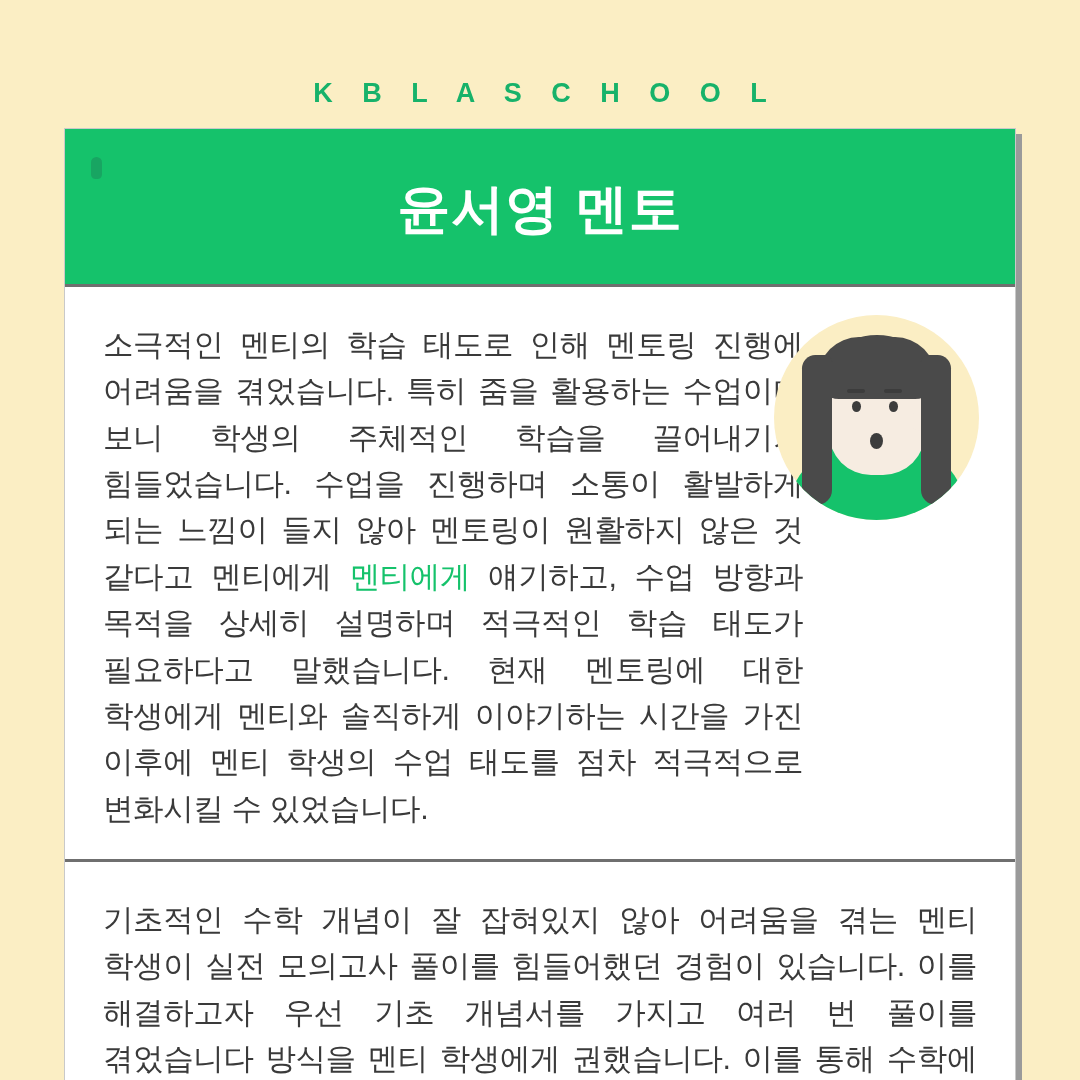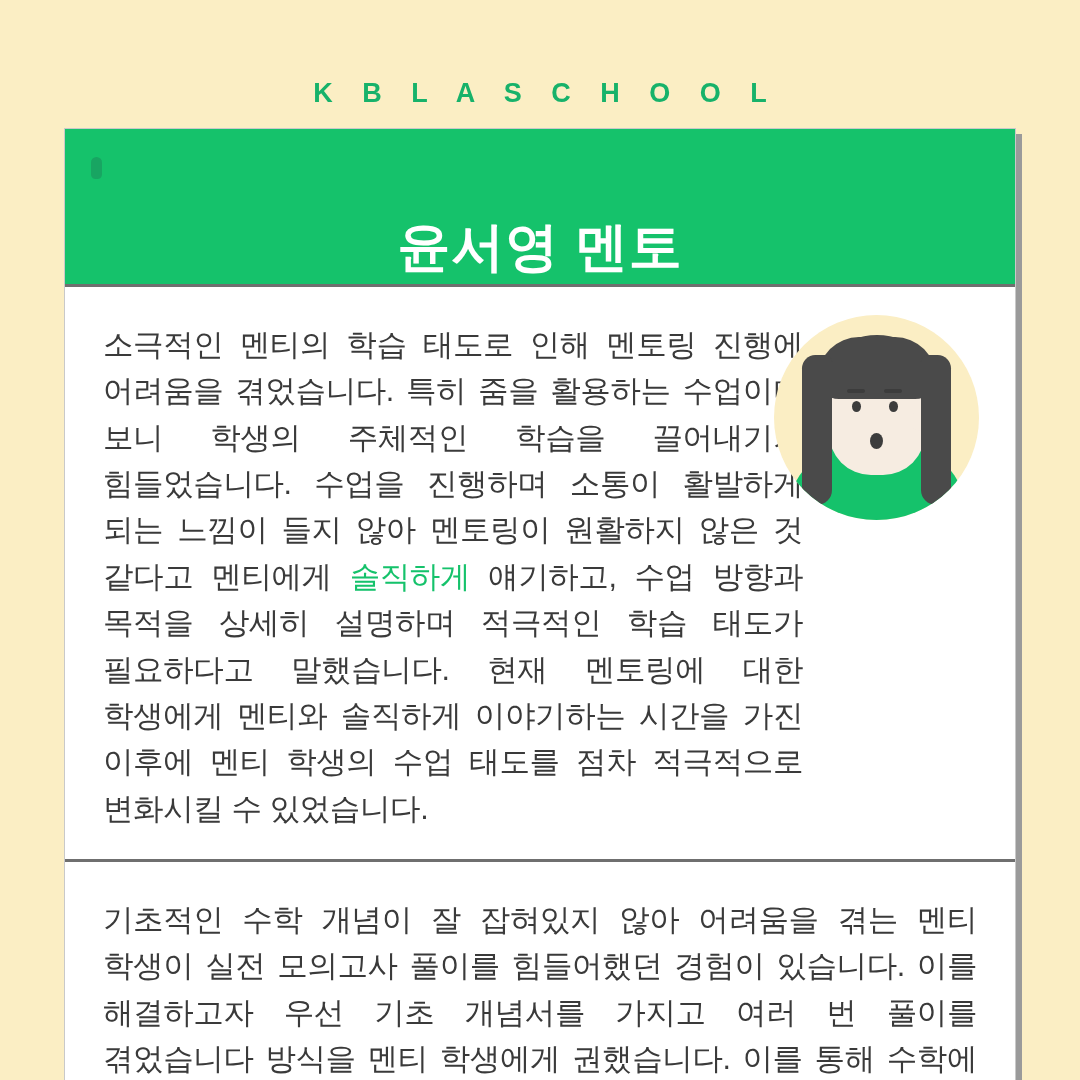--- a/index.html
+++ b/index.html
@@ -36,21 +36,21 @@
     background: #ffffff;
     box-shadow: 6px 6px 0 0 #9a9a9a;
     border: 1px solid #c9c9c9;
     box-sizing: border-box;
   }
   .card-header {
     position: relative;
     background: #15c26b;
     height: 155px;
     display: flex;
-    align-items: flex-end;
+    align-items: center;
     justify-content: center;
   }
   .card-title {
     color: #ffffff;
     font-size: 53px;
     font-weight: bold;
     letter-spacing: 1px;
     margin: 0;
     padding-top: 6px;
   }
@@ -232,21 +232,21 @@
         <div class="av-ear"></div>
         <div class="av-hair-front"></div>
         <div class="av-hair-side-l"></div>
         <div class="av-hair-side-r"></div>
         <div class="av-brow-l"></div>
         <div class="av-brow-r"></div>
         <div class="av-eye-l"></div>
         <div class="av-eye-r"></div>
         <div class="av-mouth"></div>
       </div>
-      <p class="para"><span>소극적인 멘티의 학습 태도로 인해 멘토링 진행에 어려움을 겪었습니다. 특히 줌을 활용하는 수업이다 보니 학생의 주체적인 학습을 끌어내기가 힘들었습니다. 수업을 진행하며 소통이 활발하게 되는 느낌이 들지 않아 멘토링이 원활하지 않은 것 같다고 멘티에게 </span><span class="highlight">솔직하게</span><span> 얘기하고, 수업 방향과 목적을 상세히 설명하며 적극적인 학습 태도가 필요하다고 말했습니다. 현재 멘토링에 대한 학생에게 멘티와 솔직하게 이야기하는 시간을 가진 이후에 멘티 학생의 수업 태도를 점차 적극적으로 변화시킬 수 있었습니다.</span></p>
+      <p class="para"><span>소극적인 멘티의 학습 태도로 인해 멘토링 진행에 어려움을 겪었습니다. 특히 줌을 활용하는 수업이다 보니 학생의 주체적인 학습을 끌어내기가 힘들었습니다. 수업을 진행하며 소통이 활발하게 되는 느낌이 들지 않아 멘토링이 원활하지 않은 것 같다고 멘티에게 </span><span class="highlight">멘티에게</span><span> 얘기하고, 수업 방향과 목적을 상세히 설명하며 적극적인 학습 태도가 필요하다고 말했습니다. 현재 멘토링에 대한 학생에게 멘티와 솔직하게 이야기하는 시간을 가진 이후에 멘티 학생의 수업 태도를 점차 적극적으로 변화시킬 수 있었습니다.</span></p>
     </div>
 
     <div class="section section-two">
       <p class="para"><span>기초적인 수학 개념이 잘 잡혀있지 않아 어려움을 겪는 멘티 학생이 실전 모의고사 풀이를 힘들어했던 경험이 있습니다. 이를 해결하고자 우선 기초 개념서를 가지고 여러 번 풀이를 겪었습니다 방식을 멘티 학생에게 권했습니다. 이를 통해 수학에 대한 </span><span class="highlight">개념을 학습</span></p>
     </div>
 
   </div>
 </div>
 
 </body></html>

